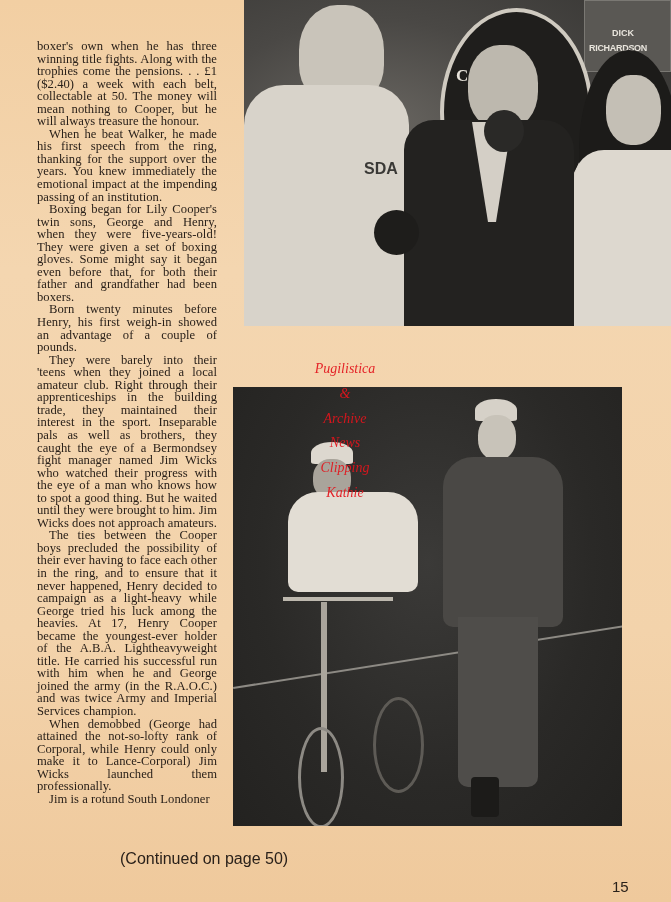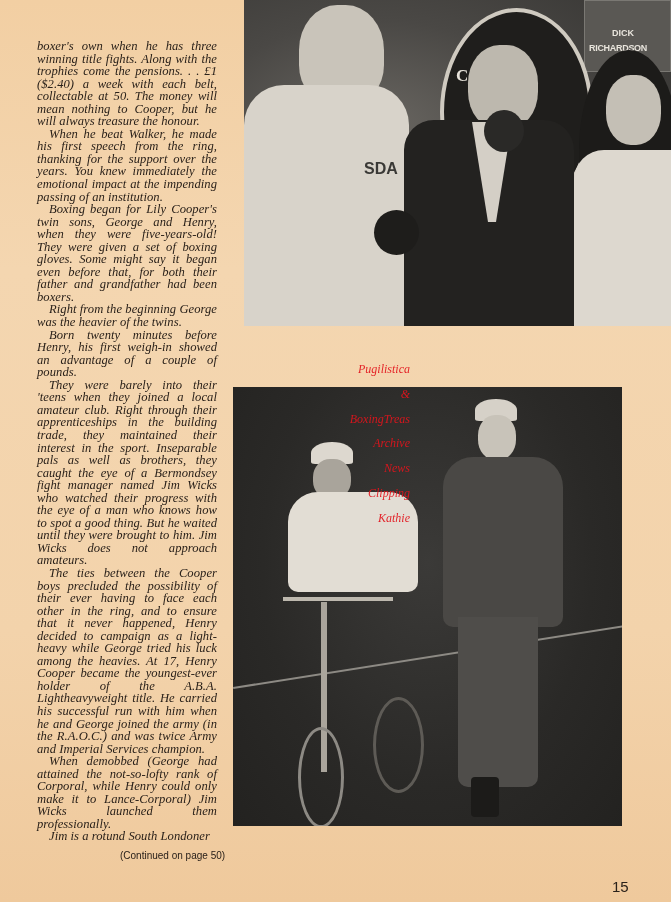--- a/index.html
+++ b/index.html
@@ -9,28 +9,27 @@
     font-family: "Liberation Serif", "DejaVu Serif", serif;
     color: #2a211a;
   }
   .page { position: absolute; inset: 0; }
 
   
   .body-column {
     position: absolute; left: 37px; top: 40px; width: 180px;
     font-size: 12.6px; line-height: 12.55px; text-align: justify;
     letter-spacing: 0.05px;
-    font-style: italic;
   }
   .body-column p { margin: 0; text-indent: 12px; }
   .body-column p.first { text-indent: 0; }
   .continued {
     position: absolute; left: 120px; top: 850px;
     font-family: "Liberation Sans", "DejaVu Sans", sans-serif;
-    font-size: 10px; color: #2a211a;
+    font-size: 16px; color: #2a211a;
   }
 
   
   .photo {
     position: absolute; overflow: hidden;
     background: #3a3936;
   }
   .photo-top { left: 244px; top: 0; width: 433px; height: 326px;
     background: radial-gradient(ellipse at 30% 40%, #6a6762 0%, #4a4845 40%, #2f2e2c 100%); }
   .photo-bottom { left: 233px; top: 387px; width: 389px; height: 439px;
@@ -44,39 +43,38 @@
   .caption-top { left: 250px; top: 337px; width: 355px; }
   .caption-bottom { left: 251px; top: 836px; width: 360px; }
   .page-number {
     position: absolute; left: 612px; top: 862px;
     font-family: "Liberation Sans", "DejaVu Sans", sans-serif; font-size: 15px; margin-top: 16px;
   }
 
   
   .watermark {
     position: absolute; left: 280px; top: 357px; width: 130px;
-    color: #e3141c; font-style: italic; font-size: 12px; line-height: 24.8px;
-    text-align: right; font-family: "Liberation Serif", "DejaVu Serif", serif;
+    color: #e3141c; font-style: italic; font-size: 14px; line-height: 24.8px;
+    text-align: center; font-family: "Liberation Serif", "DejaVu Serif", serif;
     opacity: 0.92;
   }
   .watermark div { white-space: nowrap; }
 
   
   .shape { position: absolute; }
 </style>
 </head>
 <body>
 
 <div class="page">
 
   <div class="body-column">
     <p class="first">boxer's own when he has three winning title fights. Along with the trophies come the pensions. . . £1 ($2.40) a week with each belt, collectable at 50. The money will mean nothing to Cooper, but he will always treasure the honour.</p>
     <p>When he beat Walker, he made his first speech from the ring, thanking for the support over the years. You knew immediately the emotional impact at the impending passing of an institution.</p>
     <p>Boxing began for Lily Cooper's twin sons, George and Henry, when they were five-years-old! They were given a set of boxing gloves. Some might say it began even before that, for both their father and grandfather had been boxers.</p>
-    <p>Right from the beginning George was the heavier of the twins.</p>
     <p>Born twenty minutes before Henry, his first weigh-in showed an advantage of a couple of pounds.</p>
     <p>They were barely into their 'teens when they joined a local amateur club. Right through their apprenticeships in the building trade, they maintained their interest in the sport. Inseparable pals as well as brothers, they caught the eye of a Bermondsey fight manager named Jim Wicks who watched their progress with the eye of a man who knows how to spot a good thing. But he waited until they were brought to him. Jim Wicks does not approach amateurs.</p>
     <p>The ties between the Cooper boys precluded the possibility of their ever having to face each other in the ring, and to ensure that it never happened, Henry decided to campaign as a light-heavy while George tried his luck among the heavies. At 17, Henry Cooper became the youngest-ever holder of the A.B.A. Lightheavyweight title. He carried his successful run with him when he and George joined the army (in the R.A.O.C.) and was twice Army and Imperial Services champion.</p>
     <p>When demobbed (George had attained the not-so-lofty rank of Corporal, while Henry could only make it to Lance-Corporal) Jim Wicks launched them professionally.</p>
     <p>Jim is a rotund South Londoner</p>
   </div>
   <div class="continued">(Continued on page 50)</div>
 
   <div class="photo photo-top">
 
@@ -118,21 +116,20 @@
     <div class="shape" style="left:242px;top:12px;width:42px;height:22px;border-radius:50% 50% 10% 10%;background:#d6d1c8;"></div>
     <div class="shape" style="left:245px;top:28px;width:38px;height:45px;border-radius:45%;background:#c8c3b9;"></div>
     <div class="shape" style="left:210px;top:70px;width:120px;height:170px;border-radius:30px 30px 10px 10px;background:#4a4845;"></div>
     <div class="shape" style="left:225px;top:230px;width:80px;height:170px;background:#4f4d4a;border-radius:0 0 10px 10px;"></div>
     <div class="shape" style="left:238px;top:390px;width:28px;height:40px;background:#1c1b19;border-radius:4px;"></div>
   </div>
 
   <div class="watermark">
     <div>Pugilistica</div>
     <div>&amp;</div>
-    <div>BoxingTreas</div>
     <div>Archive</div>
     <div>News</div>
     <div>Clipping</div>
     <div>Kathie</div>
   </div>
 
   <div class="page-number">15</div>
 </div>
 
 </body></html>

